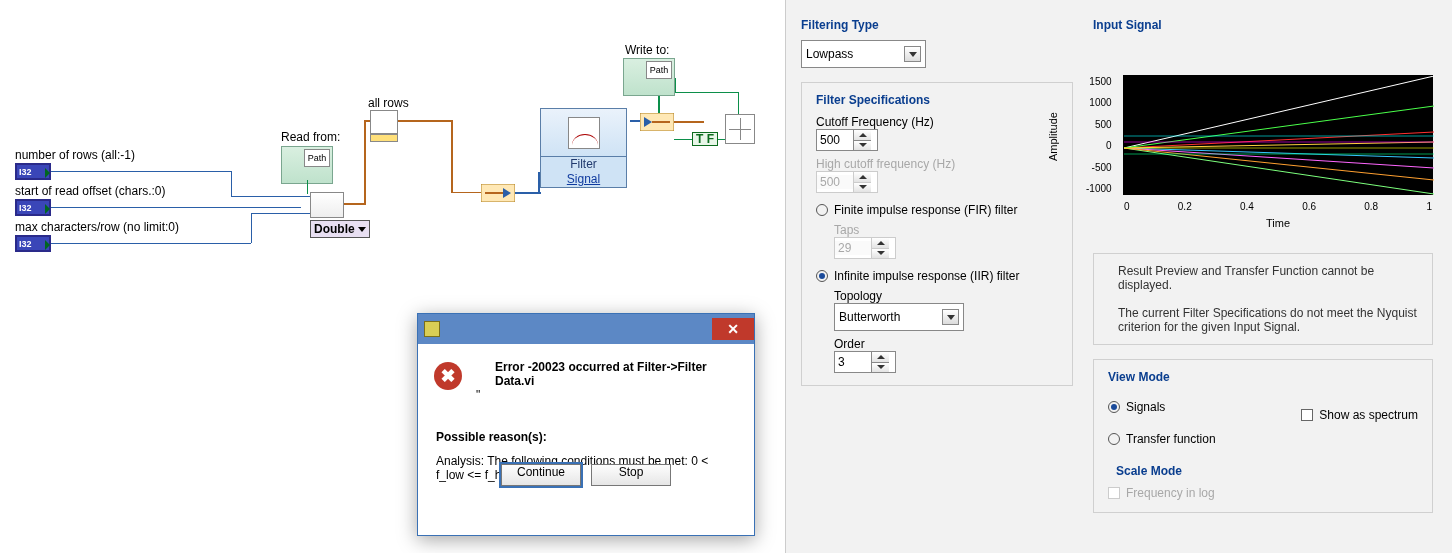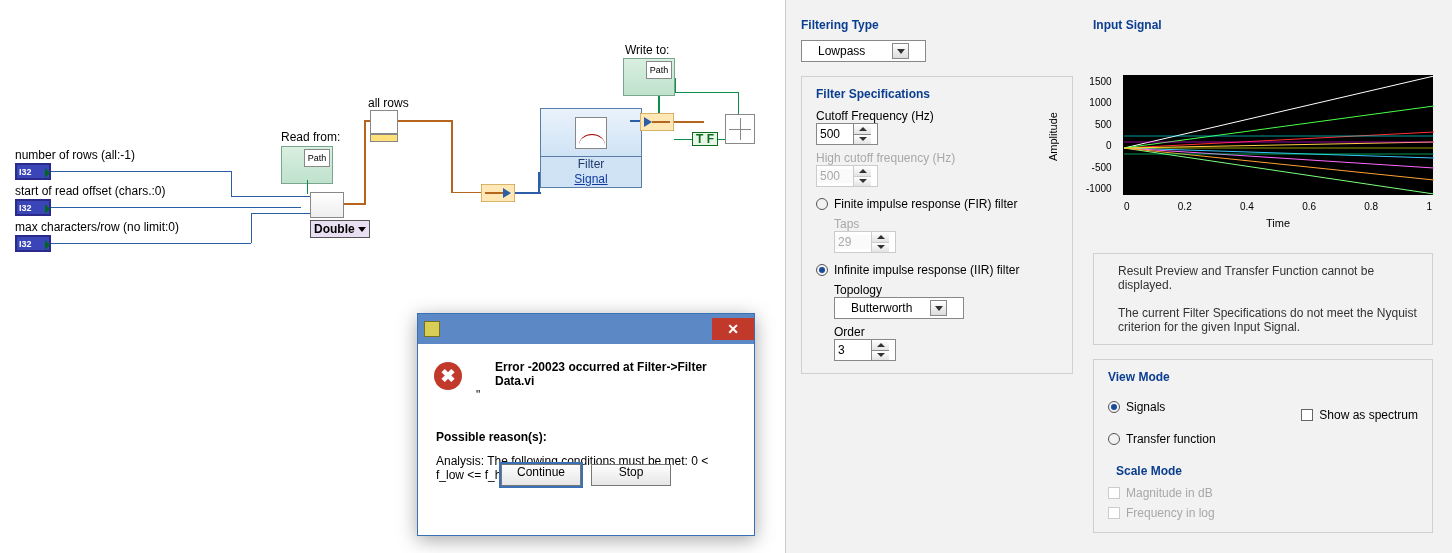--- a/index.html
+++ b/index.html
@@ -15,21 +15,21 @@
 .wirev { position: absolute; background: #b5651d; width: 1px; }
 .bluewire { background:#2a5fa8; }
 .greenwire { background:#0c8f4a; }
 .pathicon { position:absolute; width:52px; height:38px; border:1px solid #7aa68f; background:linear-gradient(#d9efe0,#bfe2cc); display:flex; align-items:flex-start; justify-content:flex-start;padding-left:20px; }
 .pathicon .inner { width:40px; height:18px; margin:2px; background:#fff; border:1px solid #888; font-size:9px; display:flex; align-items:center; justify-content:center; }
 .smallnode { position:absolute; border:1px solid #888; background:#fff; }
 .doublesel { position:absolute; width:60px; height:18px; border:1px solid #555; background:#e8dff2; display:flex; align-items:center; justify-content:space-between; padding:0 3px;font-weight:bold; }
 .doublesel .arrow { width:0;height:0;border-left:4px solid transparent;border-right:4px solid transparent;border-top:5px solid #000; }
 
 
-.filterblk { position:absolute; left:540px; top:108px; width:102px; height:80px; background:#cfe3f5; border:1px solid #5a7ea8; }
+.filterblk { position:absolute; left:540px; top:108px; width:87px; height:80px; background:#cfe3f5; border:1px solid #5a7ea8; }
 .filterblk .hdr { height:48px; display:flex; align-items:center; justify-content:center; border-bottom:1px solid #5a7ea8; background:linear-gradient(#eaf2fb,#cfe3f5); }
 .filterblk .row { height:15px; text-align:center; color:#213a6e; }
 .filterblk .row.sig { color:#103b9f; text-decoration:underline; }
 .ficon { width:32px; height:32px; background:#fff; border:1px solid #888; position:relative; }
 .ficon::before { content:""; position:absolute; left:3px; top:16px; width:26px; height:10px; border-top:1px solid #a00; border-radius:50% 50% 0 0 / 100% 100% 0 0; }
 
 
 .convnode { position:absolute; width:34px; height:18px; }
 .convnode svg { width:100%; height:100%; }
 
@@ -53,21 +53,21 @@
 .errdlg .btnrow { position:absolute; left:0; right:0; bottom:12px; display:flex; justify-content:center; gap:10px; }
 .dbtn { width:80px; height:22px; border:1px solid #777; background:linear-gradient(#fdfdfd,#e6e6e6); display:flex; align-items:flex-start; justify-content:center; }
 .dbtn.primary { outline:2px solid #3a71b5; }
 
 
 .rpanel { position:absolute; left:785px; top:0; width:667px; height:553px; background:#f2f2f2; border-left:1px solid #ccc; }
 .col1 { position:absolute; left:15px; top:18px; width:272px; }
 .col2 { position:absolute; left:307px; top:18px; width:340px; }
 .grouplbl { color:#0a3e8f; font-weight:600; position:relative; margin-bottom:8px; }
 .grouplbl::before { content:""; position:absolute; left:-15px; right:-15px; top:8px; height:1px; background:#c8c8c8; z-index:-1; }
-.select { width:125px; height:22px; border:1px solid #888; background:#fff; display:flex; align-items:center; justify-content:space-between; padding:0 16px; }
+.select { width:125px; height:28px; border:1px solid #888; background:#fff; display:flex; align-items:center; justify-content:space-between; padding:0 4px; }
 .select .darrow { width:17px; height:16px; border:1px solid #888; background:linear-gradient(#fff,#dcdcdc); display:flex; align-items:center; justify-content:center; }
 .select .darrow::after { content:""; width:0;height:0;border-left:4px solid transparent;border-right:4px solid transparent;border-top:5px solid #333; }
 .spec { border:1px solid #d0d0d0; padding:10px 14px 12px; margin-top:14px; }
 .sub { color:#0a3e8f; font-weight:600; margin-bottom:8px; }
 .flabel { margin-top:6px; }
 .spinner { width:62px; height:22px; border:1px solid #888; background:#fff; display:flex; align-items:center; }
 .spinner input { border:none; outline:none; width:36px; padding:0 3px; font-size:12px; }
 .spinbtns { width:18px; height:20px; border-left:1px solid #888; display:flex; flex-direction:column; }
 .spinbtns div { flex:1; display:flex; align-items:center; justify-content:center; border-bottom:1px solid #888; background:linear-gradient(#fff,#e3e3e3); }
 .spinbtns div:last-child { border-bottom:none; }
@@ -342,22 +342,18 @@
         </div>
       </div>
       <div class="radio">
         <div class="dot"></div>
         <span>Transfer function</span>
       </div>
       <div class="scalemode">
         <div class="sub">Scale Mode</div>
         <div class="chk disabled">
           <div class="cbox"></div>
-          <span>Magnitude in dB</span>
-        </div>
-        <div class="chk disabled">
-          <div class="cbox"></div>
           <span>Frequency in log</span>
         </div>
       </div>
     </div>
   </div>
 </div>
 
 </body></html>

